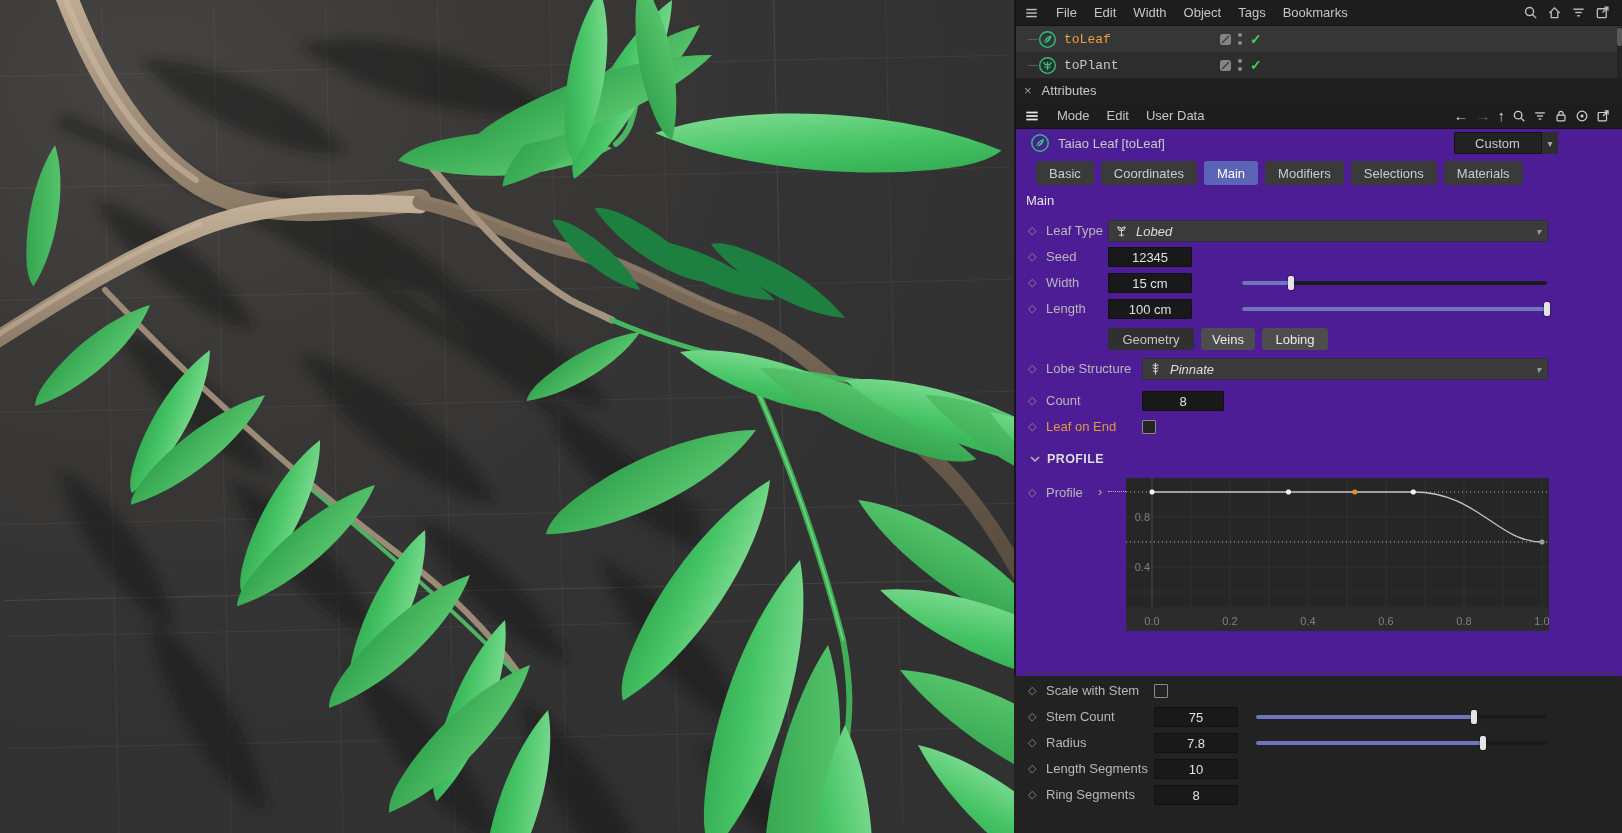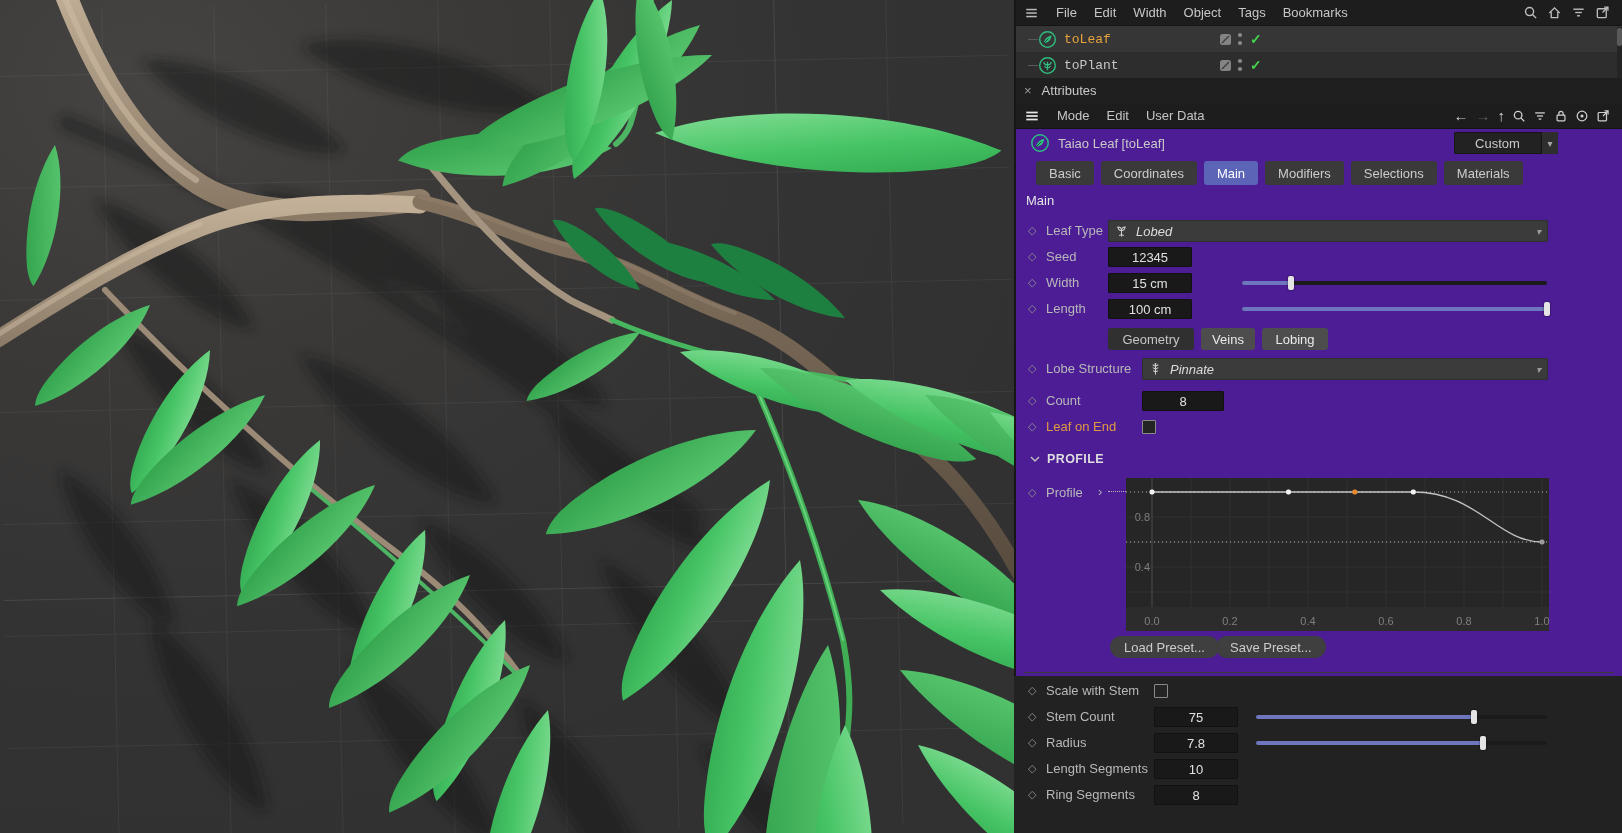--- a/index.html
+++ b/index.html
@@ -530,24 +530,20 @@
         <text x="24" y="93" text-anchor="end" fill="#7f7f7f" font-size="11">0.4</text>
         <text x="26" y="147" text-anchor="middle" fill="#7f7f7f" font-size="11">0.0</text>
         <text x="104" y="147" text-anchor="middle" fill="#7f7f7f" font-size="11">0.2</text>
         <text x="182" y="147" text-anchor="middle" fill="#7f7f7f" font-size="11">0.4</text>
         <text x="260" y="147" text-anchor="middle" fill="#7f7f7f" font-size="11">0.6</text>
         <text x="338" y="147" text-anchor="middle" fill="#7f7f7f" font-size="11">0.8</text>
         <text x="416" y="147" text-anchor="middle" fill="#7f7f7f" font-size="11">1.0</text>
       </svg>
   </div>
 
-  <div class="arow" style="top:636px;">
-    <span class="pill" style="position:absolute;left:94px;">Load Preset...</span>
-    <span class="pill" style="position:absolute;left:200px;">Save Preset...</span>
-  </div>
 
   <div class="divider" style="top:672px;"></div>
 
   <div class="arow" style="top:678px;">
     <span class="diamond">◇</span>
     <span class="rlabel">Scale with Stem</span>
     <span class="checkbox" style="left:138px;"></span>
   </div>
 
   <div class="arow" style="top:704px;">

